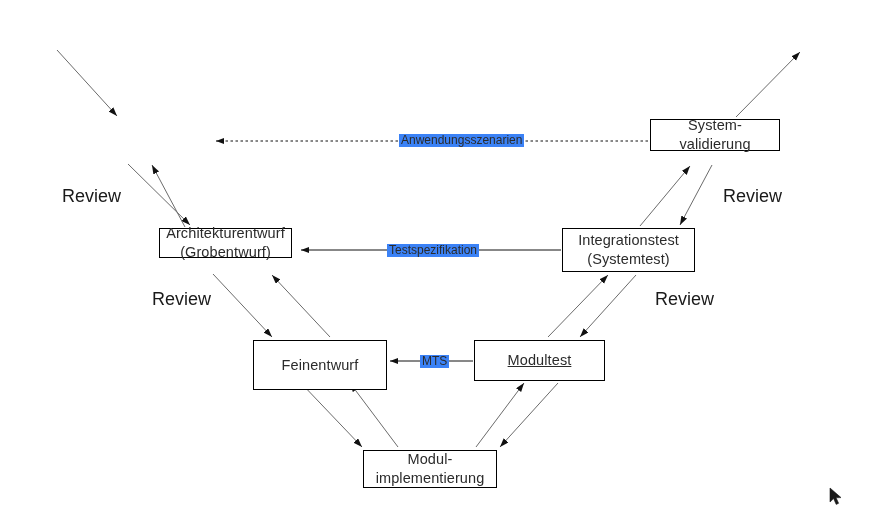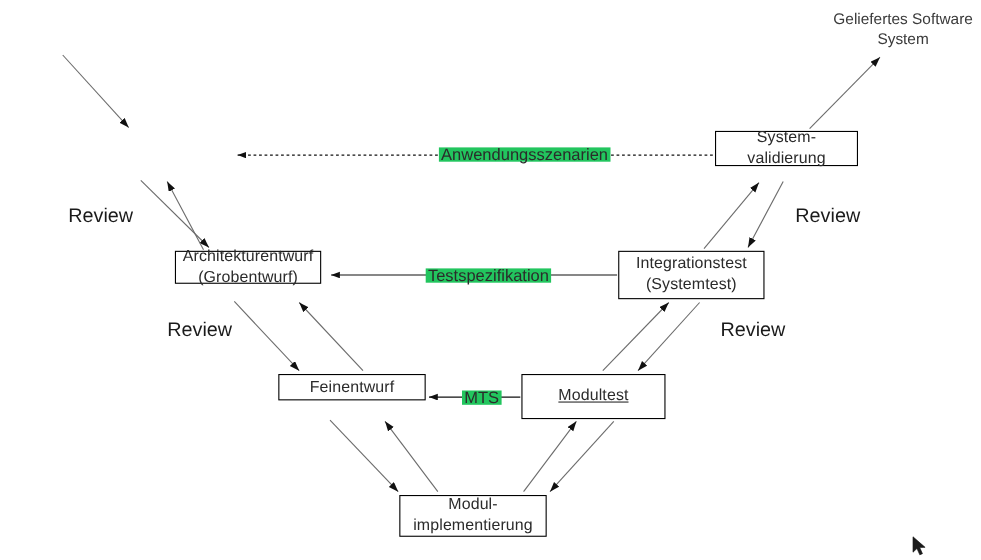--- a/index.html
+++ b/index.html
@@ -33,23 +33,23 @@
     text-align: center;
     color: #2b2b2b;
     font-size: 14.5px;
     line-height: 19px;
     letter-spacing: 0.1px;
     white-space: pre-line;
     z-index: 3;
   }
   .edge-label {
     position: absolute;
-    background: #22c55e;
+    background: #3b82f6;
     color: #2b2b2b;
-    font-size: 15px;
+    font-size: 12px;
     line-height: 13px;
     padding: 0 2px;
     white-space: nowrap;
     z-index: 4;
   }
   .review-label {
     position: absolute;
     color: #1a1a1a;
     font-size: 18px;
     line-height: 17px;
@@ -119,34 +119,32 @@
     </g>
 
     <g fill="none">
       <line x1="648" y1="141" x2="216" y2="141" stroke="#111111" stroke-width="1" stroke-dasharray="2.5 2.5" marker-end="url(#arrowSolid)"></line>
       <line x1="561" y1="250" x2="301" y2="250" stroke="#111111" stroke-width="1" marker-end="url(#arrowSolid)"></line>
       <line x1="473" y1="361" x2="390" y2="361" stroke="#111111" stroke-width="1" marker-end="url(#arrowSolid)"></line>
     </g>
   </svg>
 
 
-  <div class="flow-label" style="left:752px; top:8px; width:138px;">Geliefertes Software
-System</div>
 
 
   <div class="node-box" style="left:650px; top:119px; width:130px; height:32px;">System-
 validierung</div>
 
   <div class="node-box" style="left:159px; top:228px; width:133px; height:30px;text-align:center;">Architekturentwurf
 (Grobentwurf)</div>
 
   <div class="node-box" style="left:562px; top:228px; width:133px; height:44px;">Integrationstest
 (Systemtest)</div>
 
-  <div class="node-box" style="left:253px; top:340px; width:134px; height:24px;">Feinentwurf</div>
+  <div class="node-box" style="left:253px; top:340px; width:134px; height:50px;">Feinentwurf</div>
 
   <div class="node-box" style="left:474px; top:340px; width:131px; height:41px;text-decoration:underline;">Modultest</div>
 
   <div class="node-box" style="left:363px; top:450px; width:134px; height:38px;">Modul-
 implementierung</div>
 
   <div class="edge-label" style="left:399px; top:134px;">Anwendungsszenarien</div>
 
   <div class="edge-label" style="left:387px; top:244px;">Testspezifikation</div>
 

